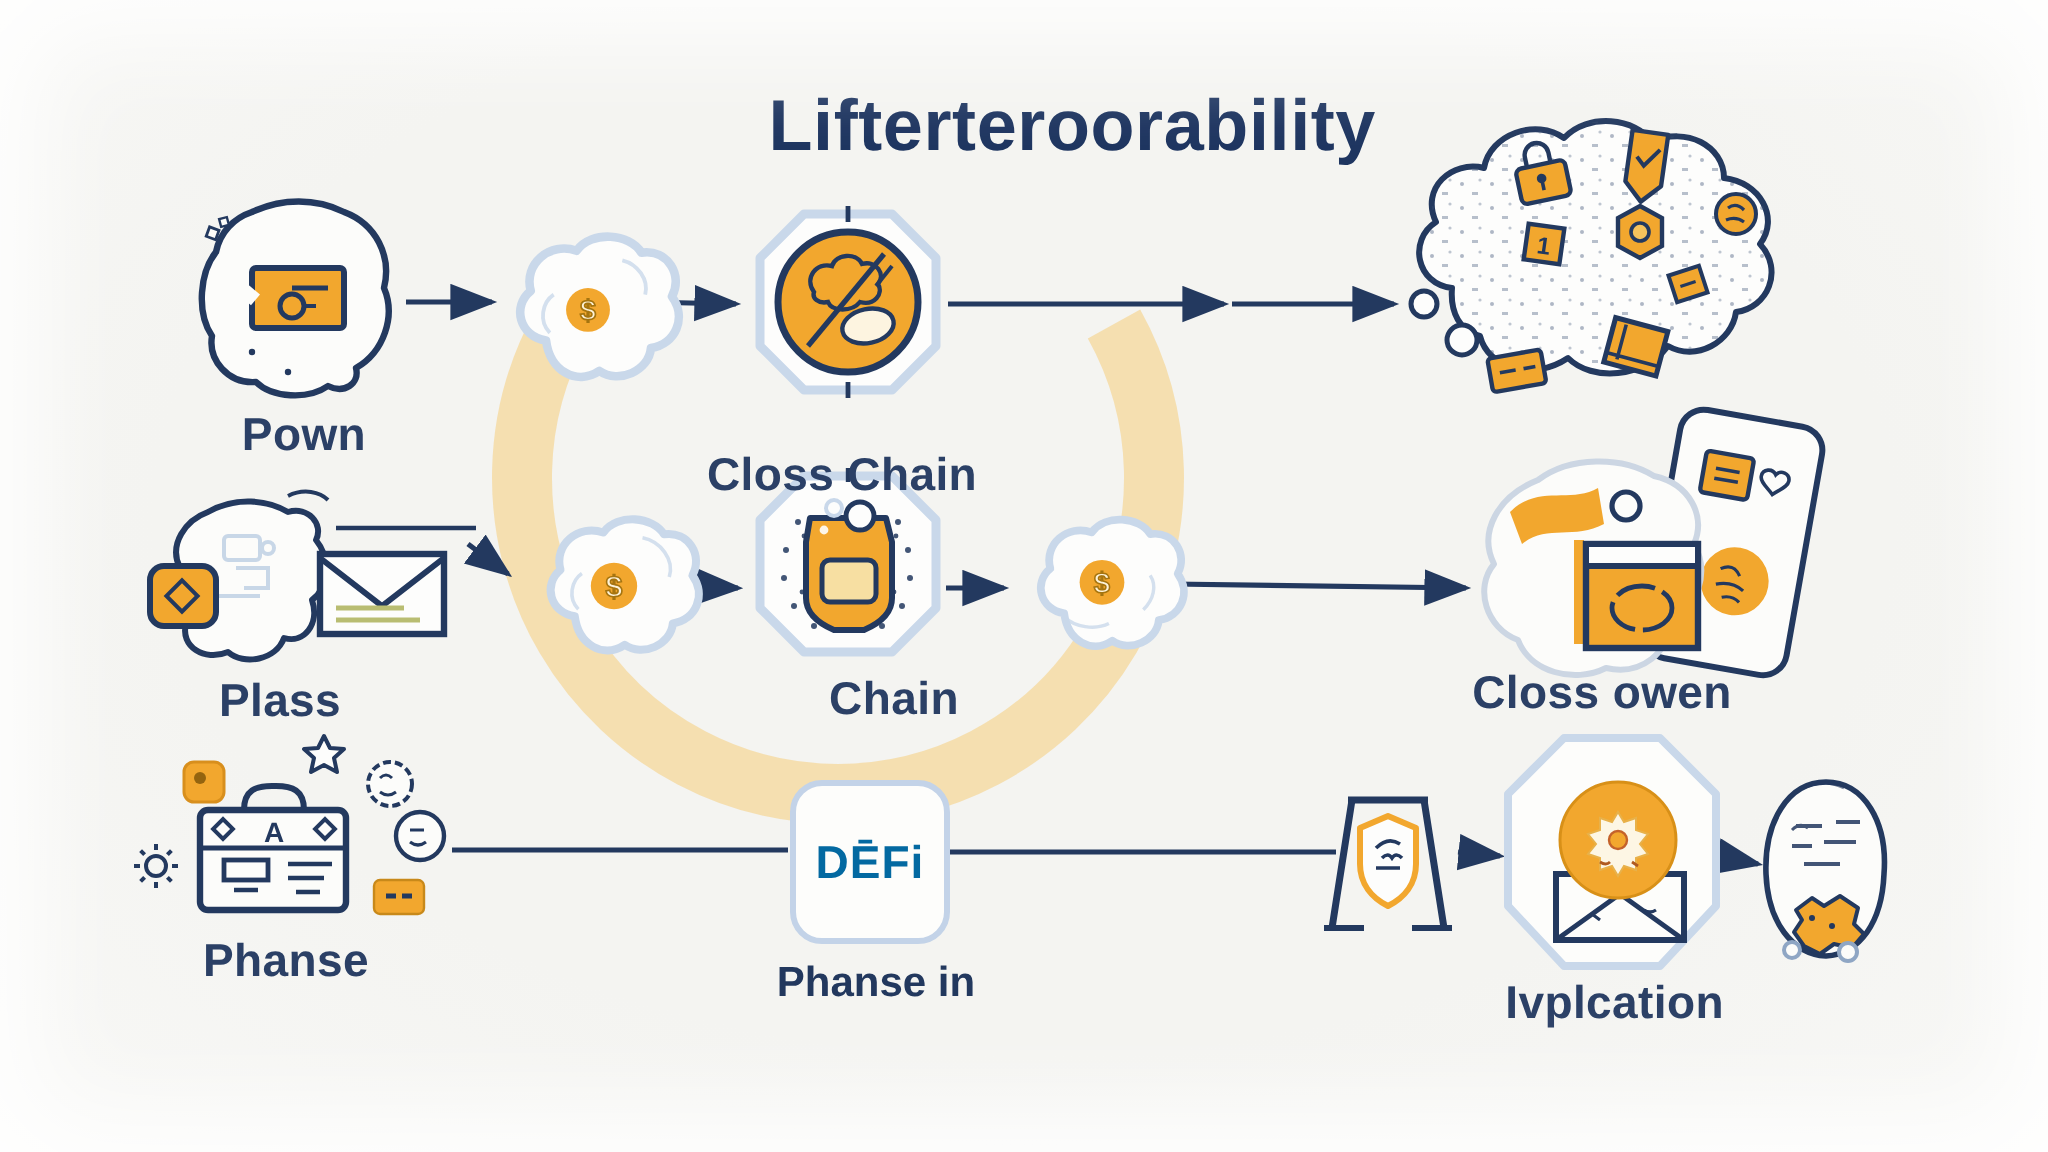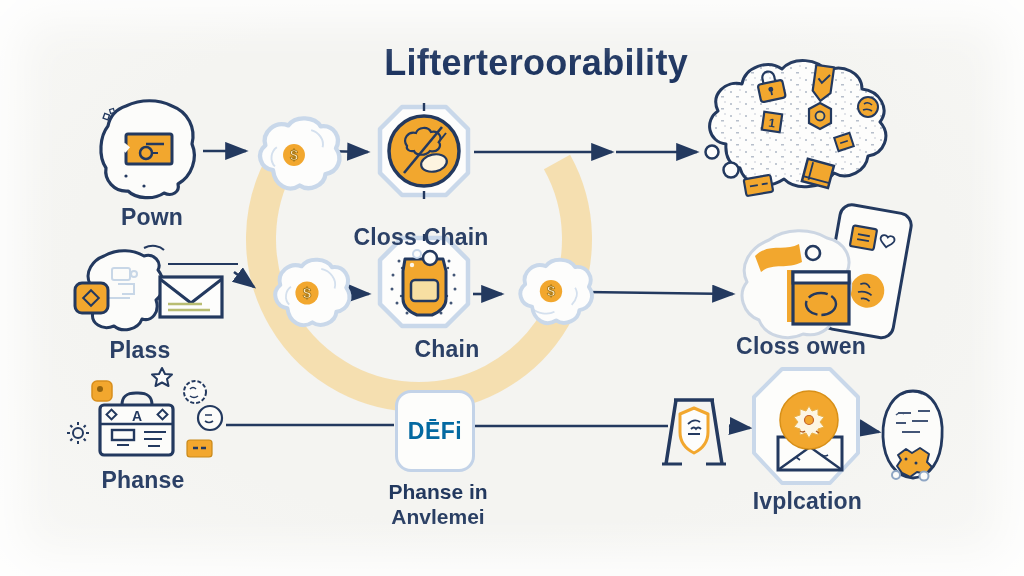--- a/index.html
+++ b/index.html
@@ -285,21 +285,20 @@
       </g>
     </svg>
   </div>
   <div class="lbl" style="left:88px;top:467px;width:110px;">Phanse</div>
 
   <div id="defi-box">
     <span>DĒFi</span>
   </div>
   <div id="defi-caption">
     <div>Phanse in</div>
-    <div>Anvlemei</div>
   </div>
 
   <div class="node" style="left:660px;top:392px;">
     <svg width="68" height="78" viewBox="0 0 68 78">
       <path d="M14,8 H54" stroke="#23395f" stroke-width="3.5"></path>
       <path d="M16,8 L6,72 M52,8 L62,72" fill="none" stroke="#23395f" stroke-width="3.5"></path>
       <path d="M2,72 H22 M46,72 H66" stroke="#23395f" stroke-width="3"></path>
       <path d="M34,16 L48,22 V40 C48,50 42,57 34,61 C26,57 20,50 20,40 V22 Z" fill="#fdfdfc" stroke="#f2a72e" stroke-width="3" stroke-linejoin="round"></path>
       <path d="M28,32 q6,-6 12,-2 M28,42 h12 M31,37 q3,-3 5,0 q2,-3 5,0" fill="none" stroke="#23395f" stroke-width="1.8"></path>
     </svg>

